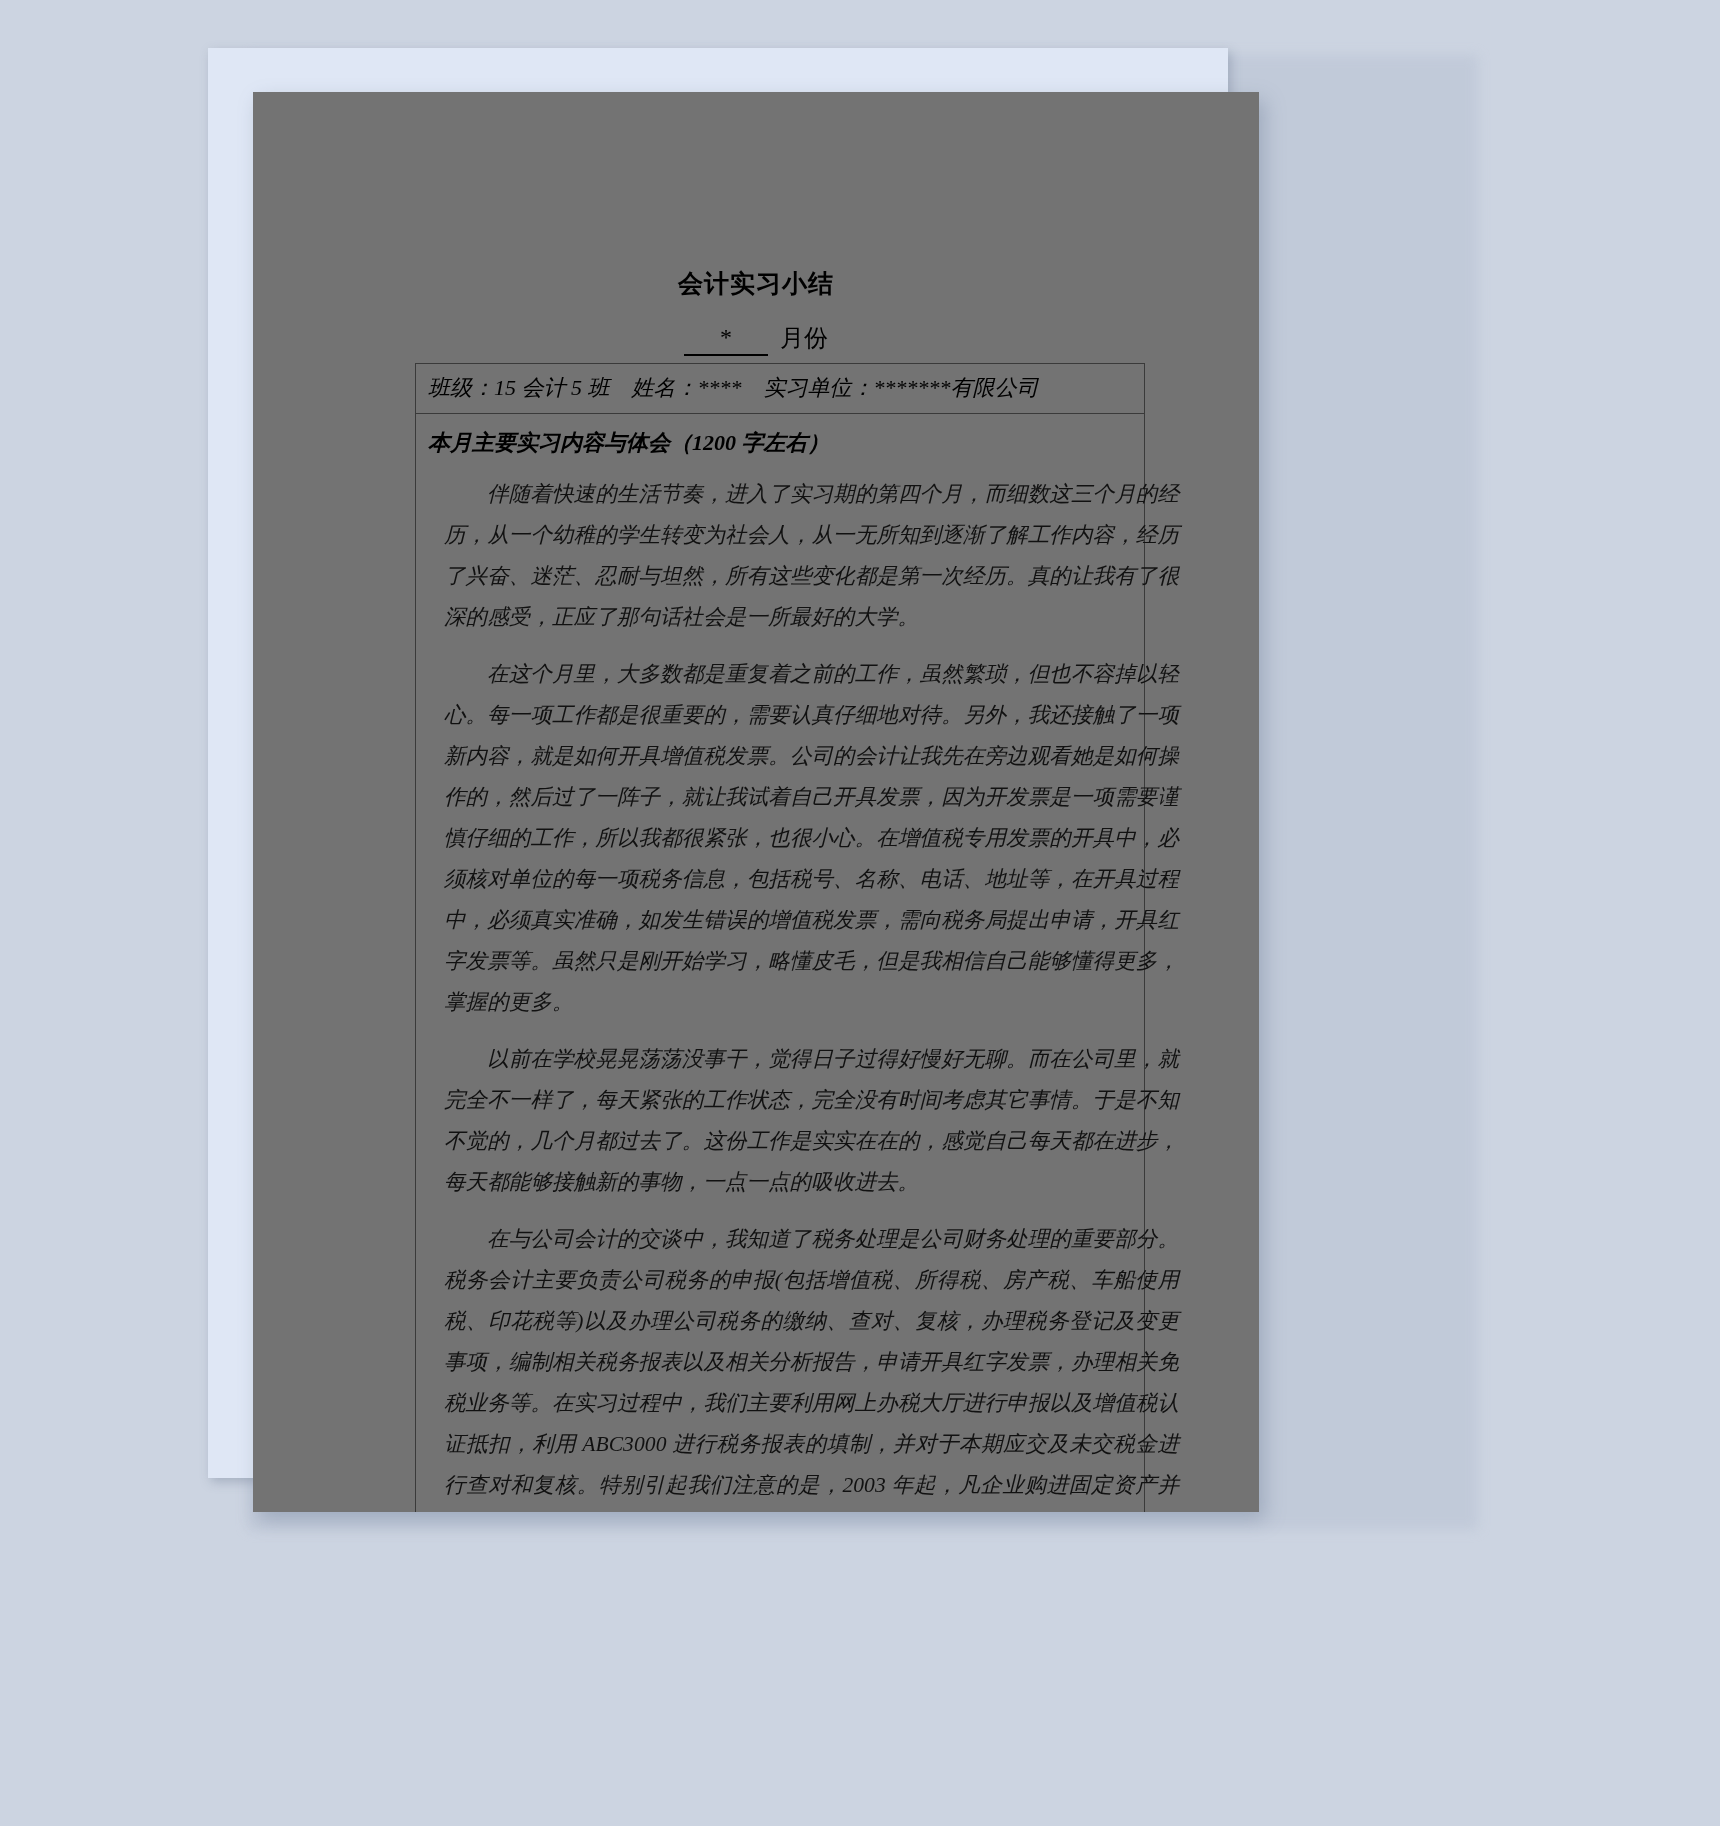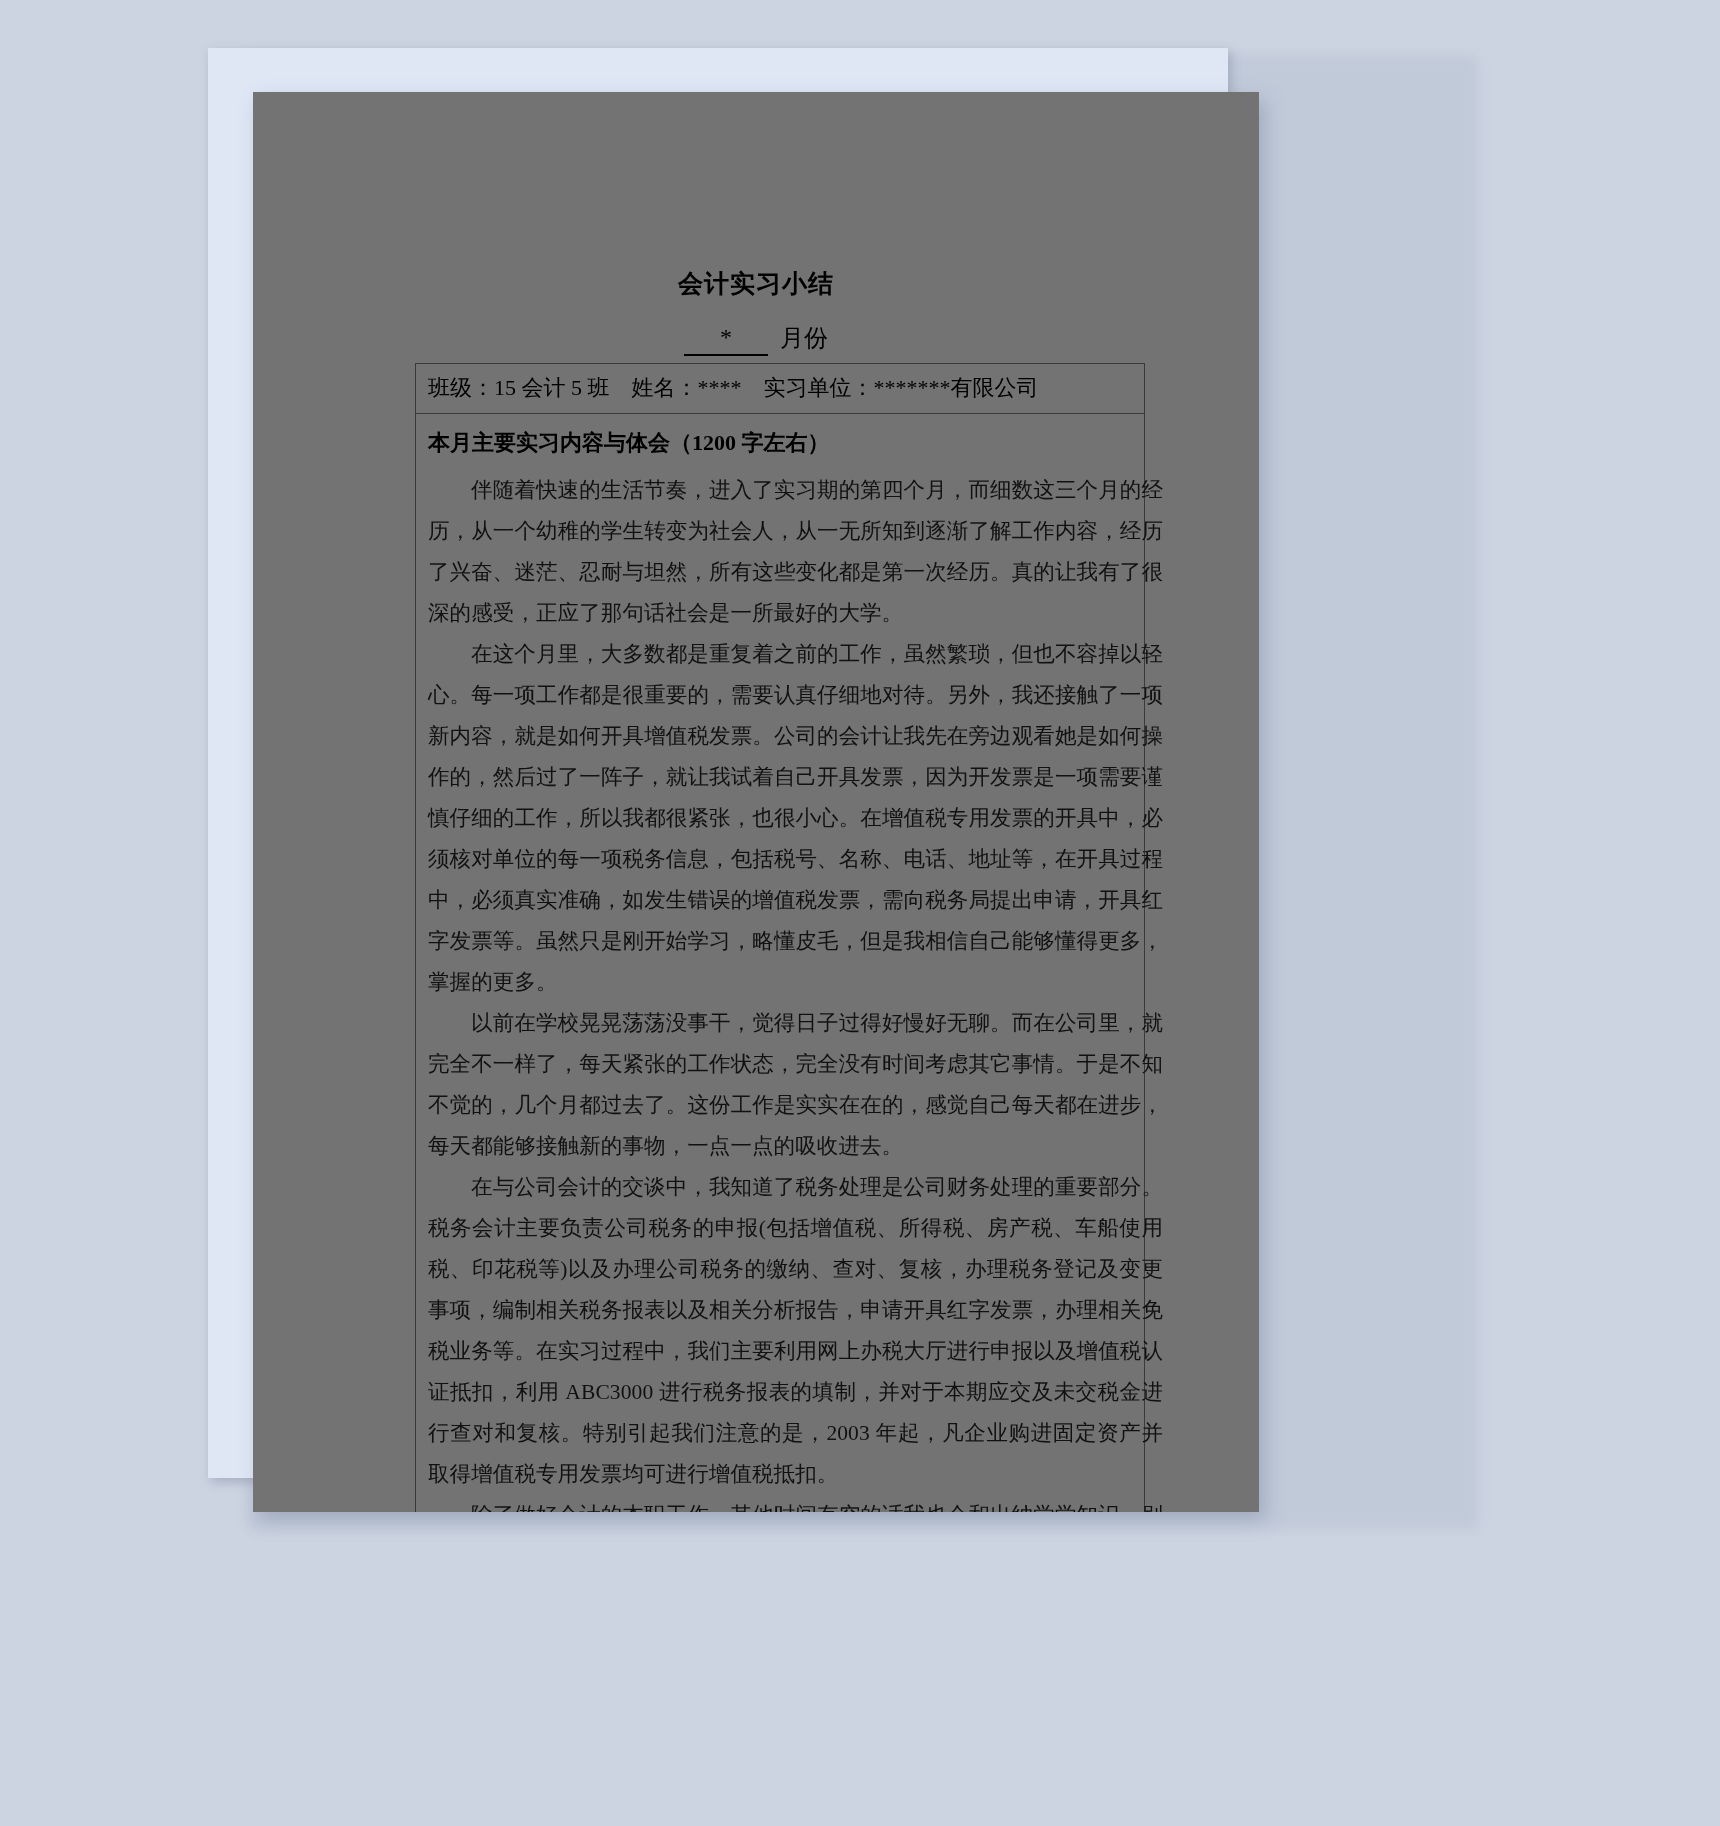--- a/index.html
+++ b/index.html
@@ -112,20 +112,21 @@
   
   .doc-table {
     position: absolute;
     left: 162px;
     top: 271px;
     width: 730px;
     border-left: 1.5px solid #3a3a3a;
     border-top: 1.5px solid #3a3a3a;
     border-right: 1.5px solid #3a3a3a;
     box-sizing: border-box;
+    font-style: italic;
   }
 
   .row-meta {
     border-bottom: 1.5px solid #3a3a3a;
     padding: 10px 10px 11px 12px;
     font-size: 22px;
     line-height: 1.25;
     white-space: nowrap;
     color: #000;
   }
@@ -146,21 +147,21 @@
     color: #000;
     white-space: nowrap;
   }
 
   .para {
     font-size: 21.5px;
     line-height: 41px;
     text-align: justify;
     text-justify: inter-character;
     color: #111;
-    margin: 0;
+    margin: 16px;
     width: 735px;          
     text-indent: 2em;
     letter-spacing: .1px;
   }
 
   
   .table-open-bottom {
     height: 0;
   }
 

